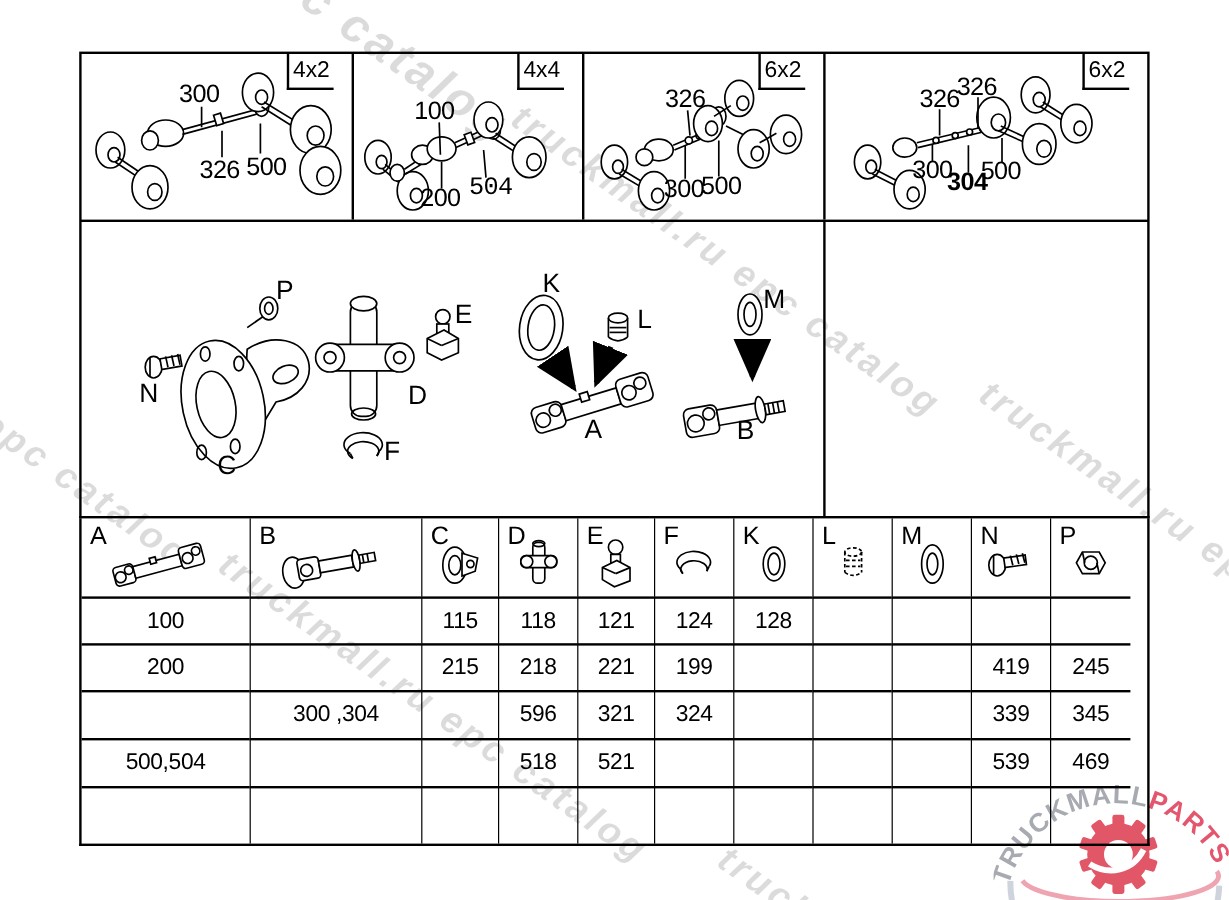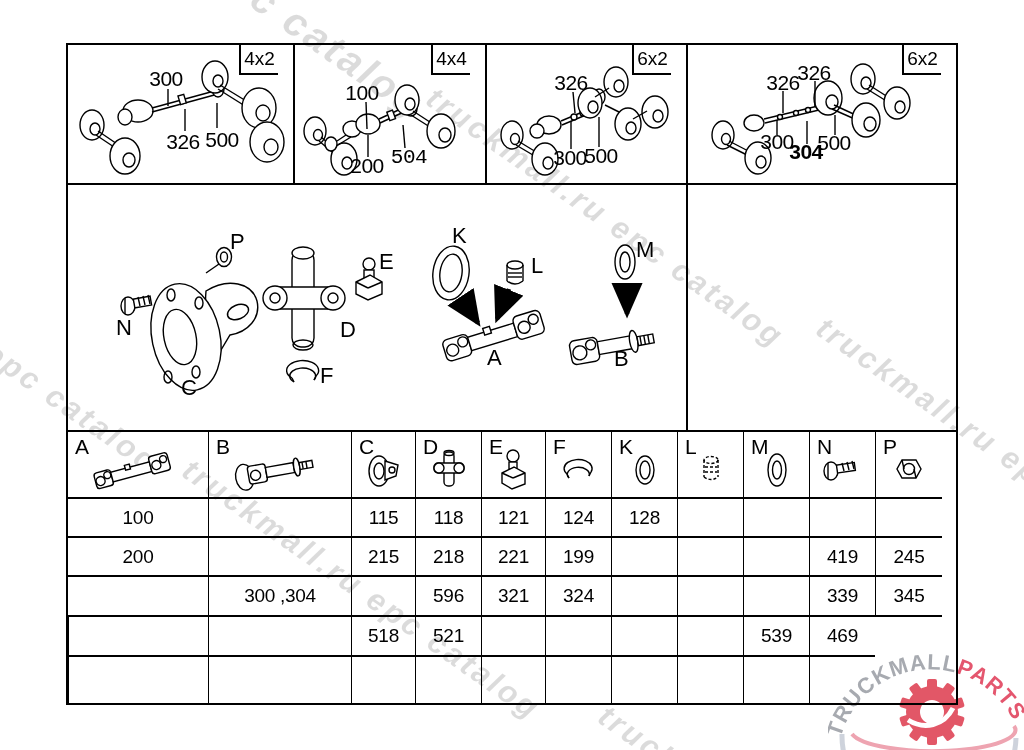--- a/index.html
+++ b/index.html
@@ -494,20 +494,21 @@
     <div class="cell"></div>
     <div class="cell">596</div>
     <div class="cell">321</div>
     <div class="cell">324</div>
     <div class="cell"></div>
     <div class="cell"></div>
     <div class="cell"></div>
     <div class="cell">339</div>
     <div class="cell">345</div>
 
+    <div class="cell c0">500,504</div>
     <div class="cell"></div>
     <div class="cell"></div>
     <div class="cell">518</div>
     <div class="cell">521</div>
     <div class="cell"></div>
     <div class="cell"></div>
     <div class="cell"></div>
     <div class="cell"></div>
     <div class="cell">539</div>
     <div class="cell">469</div>

